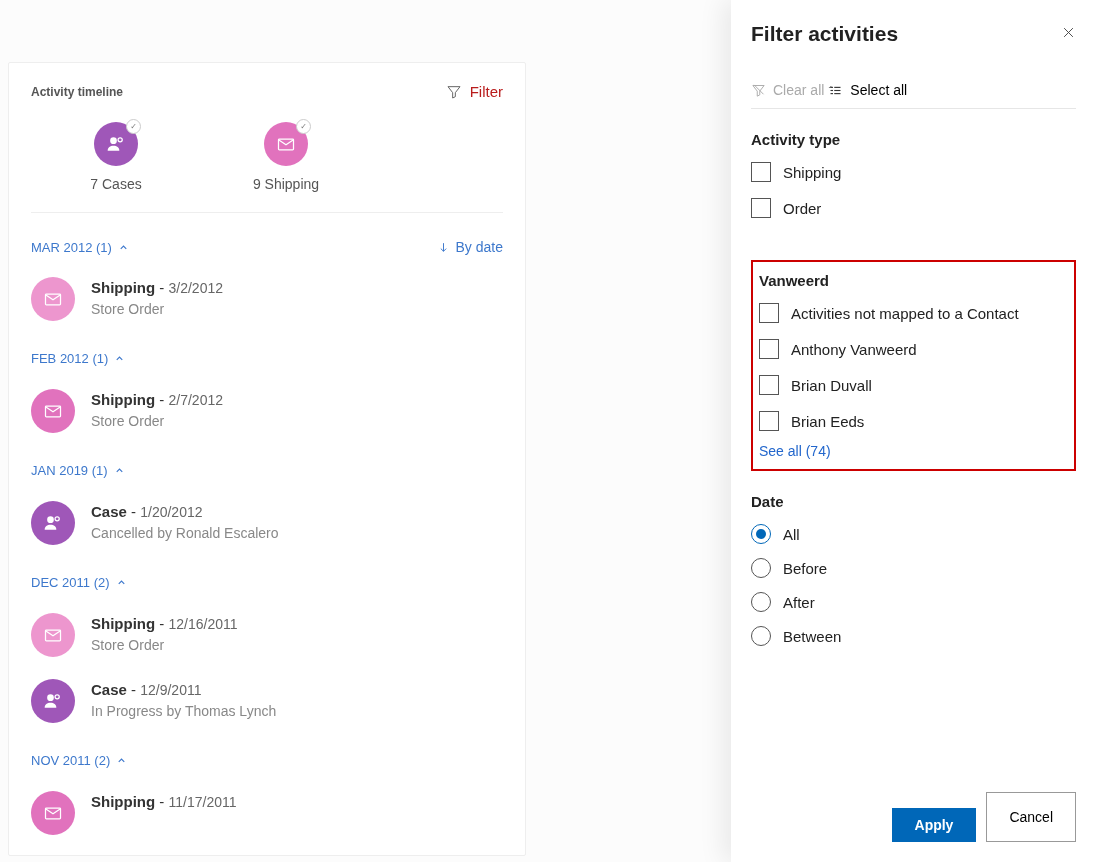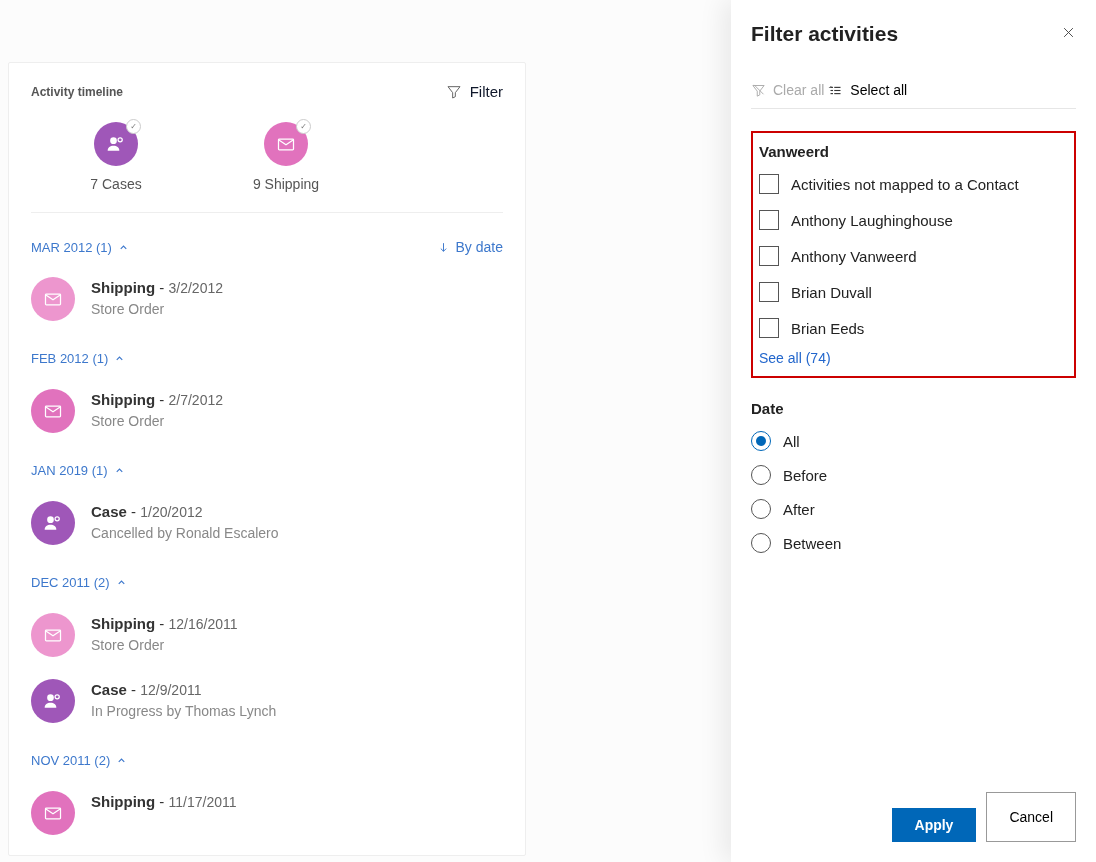--- a/index.html
+++ b/index.html
@@ -10,21 +10,21 @@
     left: 8px;
     top: 62px;
     width: 518px;
     background: #fff;
     border: 1px solid #eee;
     border-radius: 2px;
     padding: 20px 22px;
   }
   .card-header { display: flex; justify-content: space-between; align-items: center; }
   .card-title { color: #555; font-size: 12px; font-weight: 600; }
-  .filter-btn { display: inline-flex; align-items: center; gap: 8px; color: #0f172a; font-size: 15px; cursor: pointer; text-align: center; }
+  .filter-btn { display: inline-flex; align-items: center; gap: 8px; color: #b91c1c; font-size: 15px; cursor: pointer; text-align: center; }
   .filter-btn svg { width: 16px; height: 16px; }
 
   .summary-row { display: flex; margin-top: 22px; padding-bottom: 20px; border-bottom:1px solid #eee; }
   .summary-item { width: 170px; text-align: center; }
   .circle { width: 44px; height: 44px; border-radius: 50%; margin: 0 auto 10px; display: flex; align-items: center; justify-content: center; position: relative; }
   .circle.case { background: #9f57b8; }
   .circle.ship { background: #e172bd; }
   .circle svg { width: 20px; height: 20px; fill: #fff; }
   .check-badge { position:absolute; top:-3px; right:-3px; width:15px; height:15px; border-radius:50%; background:#fff; border:1px solid #ccc; display:flex; align-items:center; justify-content:center; font-size:8px; color:#777; }
   .summary-label { font-size: 14px; color: #555; }
@@ -271,31 +271,40 @@
           <polyline points="4 17 8 17"></polyline>
           <polyline points="2 7 3 8 5 5" stroke-width="1.4"></polyline>
           <line x1="10" y1="7" x2="20" y2="7"></line>
           <line x1="10" y1="12" x2="20" y2="12"></line>
           <line x1="10" y1="17" x2="20" y2="17"></line>
         </svg>
       <span>Select all</span>
     </div>
   </div>
 
+  <div class="filter-section">
+    <div class="section-title">Activity type</div>
+    <div id="activity-type-options">
+        <div class="checkbox-row">
+          <div class="checkbox"></div>
+          <div class="checkbox-label">Shipping</div>
+        </div>
+        <div class="checkbox-row">
+          <div class="checkbox"></div>
+          <div class="checkbox-label">Order</div>
+        </div>
+      </div>
+  </div>
 
   <div class="highlight-box">
     <div class="section-title" style="padding-left:4px;">Vanweerd</div>
     <div id="contacts-options" style="padding-left:4px;">
         <div class="checkbox-row">
           <div class="checkbox"></div>
           <div class="checkbox-label">Activities not mapped to a Contact</div>
-        </div>
-        <div class="checkbox-row">
-          <div class="checkbox"></div>
-          <div class="checkbox-label">Anthony Laughinghouse</div>
         </div>
         <div class="checkbox-row">
           <div class="checkbox"></div>
           <div class="checkbox-label">Anthony Vanweerd</div>
         </div>
         <div class="checkbox-row">
           <div class="checkbox"></div>
           <div class="checkbox-label">Brian Duvall</div>
         </div>
         <div class="checkbox-row">

